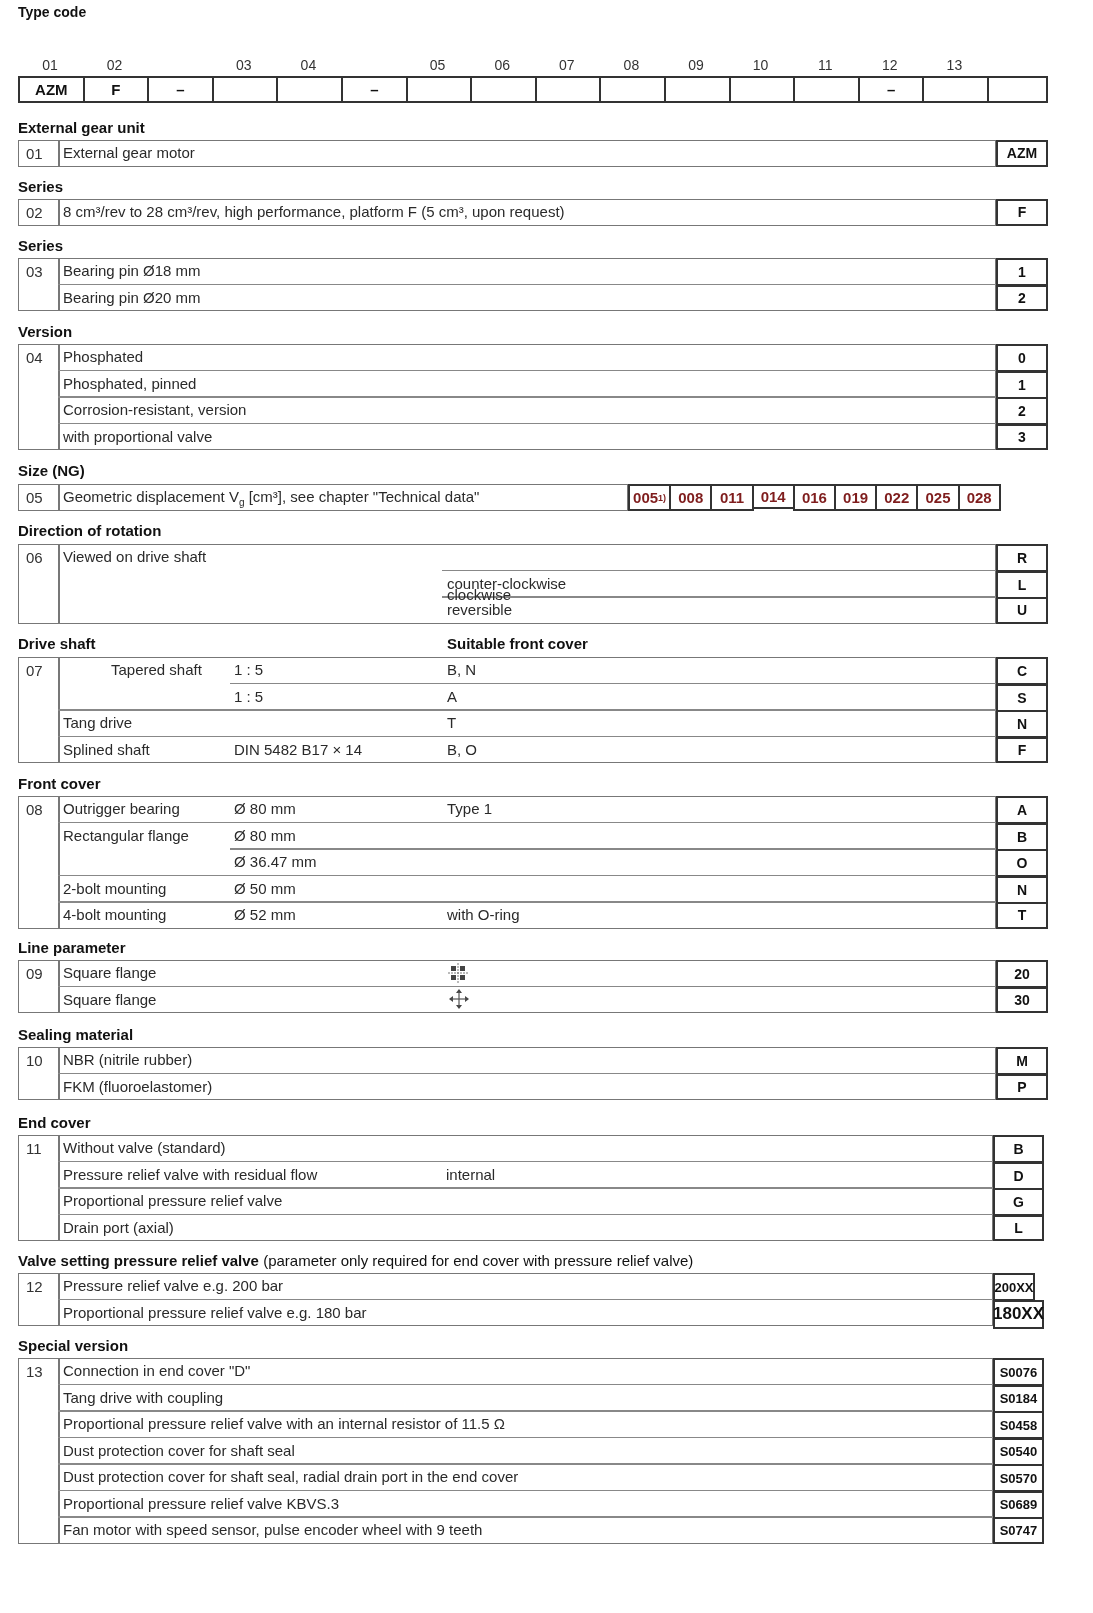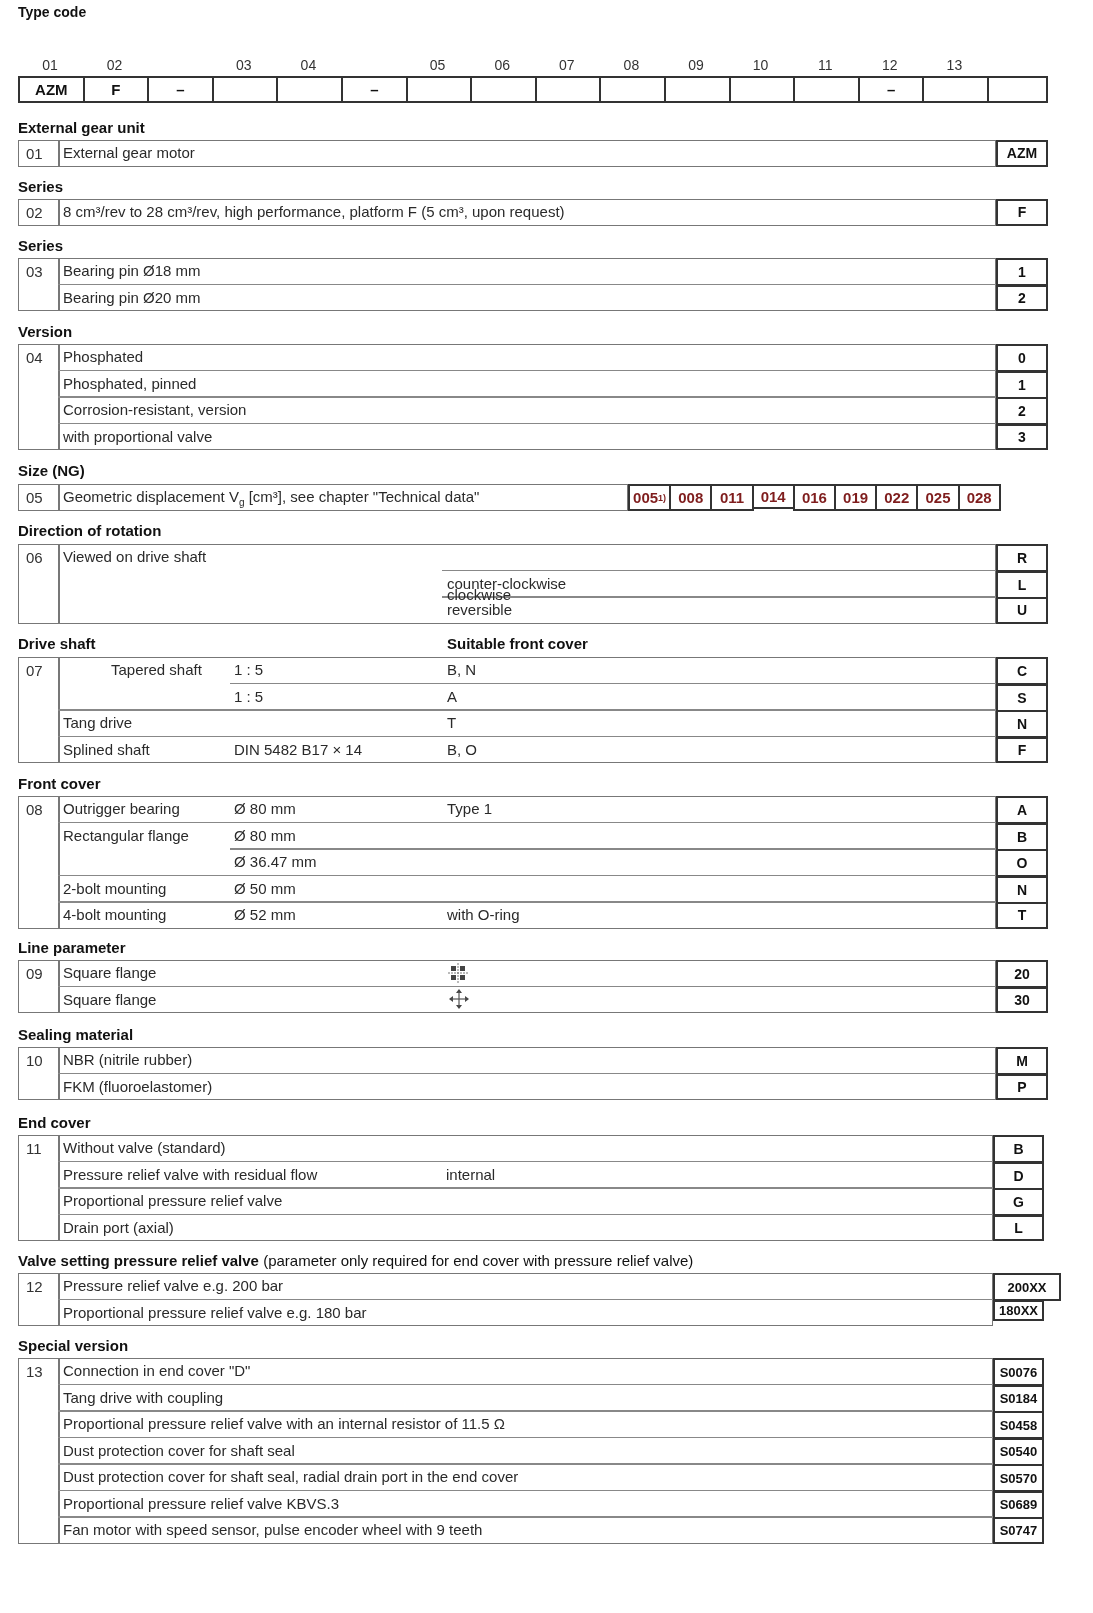--- a/index.html
+++ b/index.html
@@ -235,22 +235,22 @@
 <div class="abs code" style="left: 993px; top: 1161.5px; width: 51px; height: 28px;">D</div>
 <div class="abs code" style="left: 993px; top: 1188px; width: 51px; height: 28px;">G</div>
 <div class="abs code" style="left: 993px; top: 1214.5px; width: 51px; height: 26.5px;">L</div>
 <div class="abs sec-h" style="top: 1252px;"><span>Valve setting pressure relief valve</span><span class="normal"> (parameter only required for end cover with pressure relief valve)</span></div>
 <div class="abs box" style="left: 18px; top: 1273px; width: 975px; height: 53px;"></div>
 <div class="abs vline" style="left: 58px; top: 1273px; height: 53px;"></div>
 <div class="abs num" style="left: 26px; top: 1278px;">12</div>
 <div class="abs hline" style="left: 58px; top: 1298.5px; width: 935px;"></div>
 <div class="abs txt" style="left: 63px; top: 1277px;">Pressure relief valve e.g. 200 bar</div>
 <div class="abs txt" style="left: 63px; top: 1303.5px;">Proportional pressure relief valve e.g. 180 bar</div>
-<div class="abs code" style="left: 993px; top: 1273px; width: 68px; height: 28px; font-size: 13px;">200XX</div>
-<div class="abs code" style="left: 993px; top: 1299.5px; width: 51px; height: 21px; font-size: 13px;">180XX</div>
+<div class="abs code" style="left: 993px; top: 1273px; width: 42px; height: 28px; font-size: 13px;">200XX</div>
+<div class="abs code" style="left: 993px; top: 1299.5px; width: 51px; height: 29px; font-size: 17px;">180XX</div>
 <div class="abs sec-h" style="top: 1337px;"><span>Special version</span></div>
 <div class="abs box" style="left: 18px; top: 1358px; width: 975px; height: 185.5px;"></div>
 <div class="abs vline" style="left: 58px; top: 1358px; height: 185.5px;"></div>
 <div class="abs num" style="left: 26px; top: 1363px;">13</div>
 <div class="abs hline" style="left: 58px; top: 1383.5px; width: 935px;"></div>
 <div class="abs hline" style="left: 58px; top: 1410px; width: 935px;"></div>
 <div class="abs hline" style="left: 58px; top: 1436.5px; width: 935px;"></div>
 <div class="abs hline" style="left: 58px; top: 1463px; width: 935px;"></div>
 <div class="abs hline" style="left: 58px; top: 1489.5px; width: 935px;"></div>
 <div class="abs hline" style="left: 58px; top: 1516px; width: 935px;"></div>

